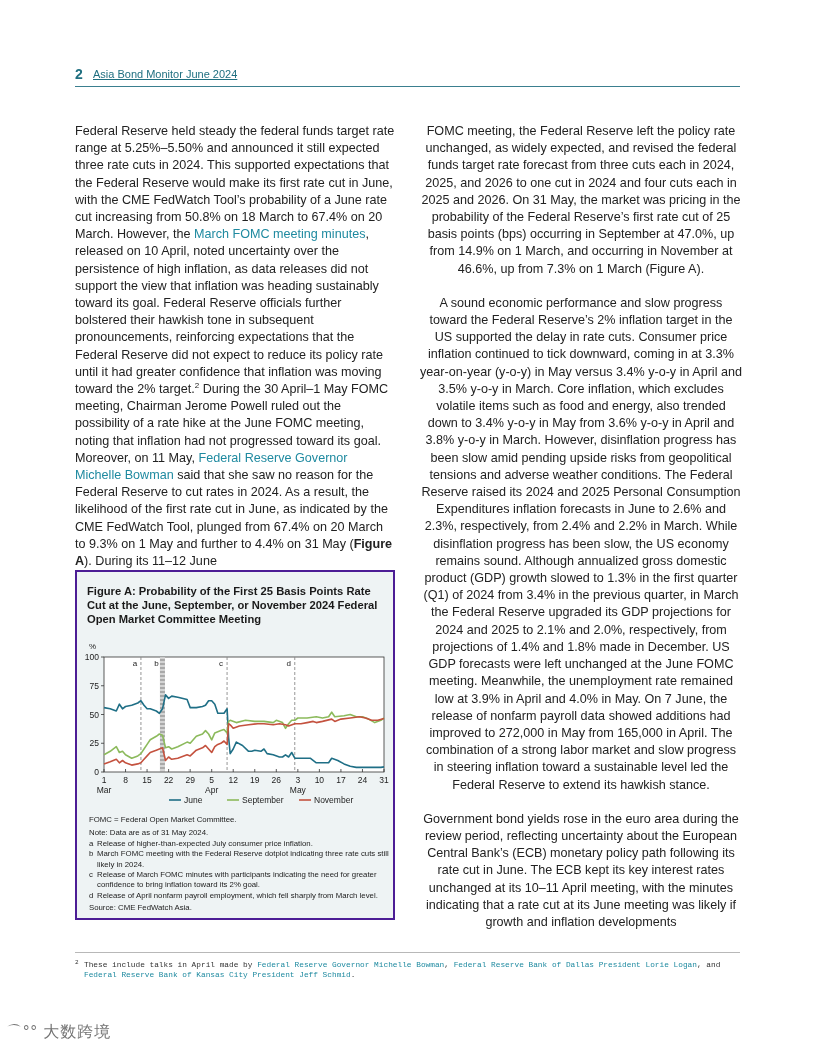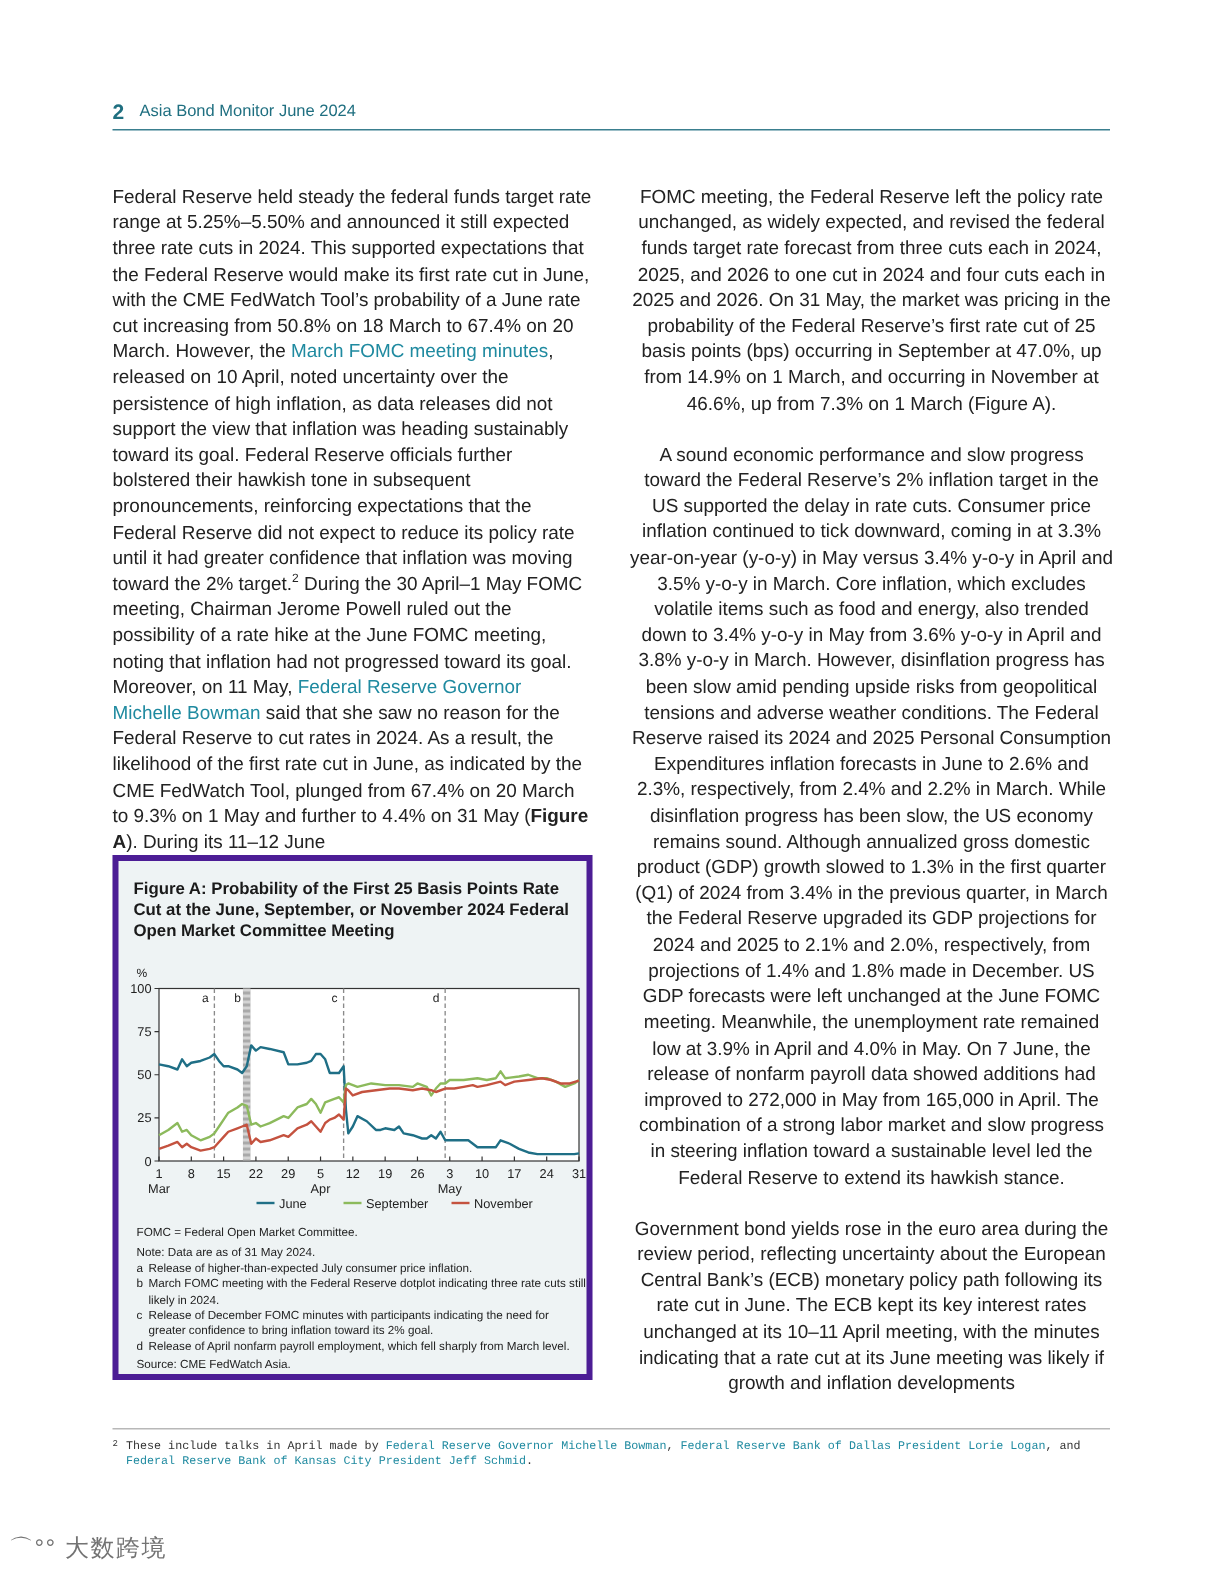--- a/index.html
+++ b/index.html
@@ -1,30 +1,30 @@
 <!DOCTYPE html>
 <html><head>
 <meta charset="utf-8">
 <style>
   html, body { margin:0; padding:0; background:#ffffff; }
   body { width:816px; height:1056px; position:relative; overflow:hidden;
          font-family:"Liberation Sans", sans-serif; color:#1a1a1a; }
   .header { position:absolute; left:75px; top:66px; width:665px; height:20px;
             border-bottom:1px solid #3a7f8f; }
   .page-num { position:absolute; left:0; top:0; font-weight:bold; font-size:14px; color:#1f6f80; }
-  .running-title { position:absolute; left:18px; top:2px; font-size:11px; color:#1f6f80; }
+  .running-title { position:absolute; left:18px; top:2px; font-size:11px; color:#1f6f80;text-decoration:underline; }
   .col { position:absolute; font-size:12.6px; line-height:17.2px; color:#222; }
   .col p { margin:12px 0 17px 0; }
   .col-left { left:75px; top:111px; width:320px; }
   .col-right { left:420px; top:111px; width:322px;text-align:center; }
   .link { color:#1f8aa0; }
   .bold { font-weight:bold; }
   sup { font-size:8px; line-height:0; }
   .figure { position:absolute; left:75px; top:570px; width:320px; height:350px;
-            background:#eef3f4; border:4px solid #4c1d95; box-sizing:border-box; }
+            background:#eef3f4; border:2px solid #4c1d95; box-sizing:border-box; }
   .fig-title { position:absolute; left:10px; top:12px; width:300px; font-size:11.2px;
                font-weight:bold; line-height:14px; color:#1a1a1a; }
   .chart-svg { position:absolute; left:0; top:60px; }
   .fig-notes { position:absolute; left:12px; top:243px; width:300px; font-size:7.8px;
                line-height:10.4px; color:#222; }
   .fig-notes .n { margin-bottom:3px; }
   .fig-notes .item { display:flex; }
   .fig-notes .item .k { width:8px; flex:none; }
   .footnote-rule { position:absolute; left:75px; top:952px; width:665px; border-top:1px solid #b8b8b8; }
   .footnote { position:absolute; left:75px; top:960px; width:665px; font-size:7.8px; line-height:10px; color:#333;font-family:Liberation Mono, monospace; }
@@ -122,21 +122,21 @@
         <div class="item">
           <span class="k">a</span>
           <span>Release of higher-than-expected July consumer price inflation.</span>
         </div>
         <div class="item">
           <span class="k">b</span>
           <span>March FOMC meeting with the Federal Reserve dotplot indicating three rate cuts still likely in 2024.</span>
         </div>
         <div class="item">
           <span class="k">c</span>
-          <span>Release of December FOMC minutes with participants indicating the need for greater confidence to bring inflation toward its 2% goal.</span>
+          <span>Release of March FOMC minutes with participants indicating the need for greater confidence to bring inflation toward its 2% goal.</span>
         </div>
         <div class="item">
           <span class="k">d</span>
           <span>Release of April nonfarm payroll employment, which fell sharply from March level.</span>
         </div>
       </div>
     <div style="margin-top:2px">Source: CME FedWatch Asia.</div>
   </div>
 </div>
 

